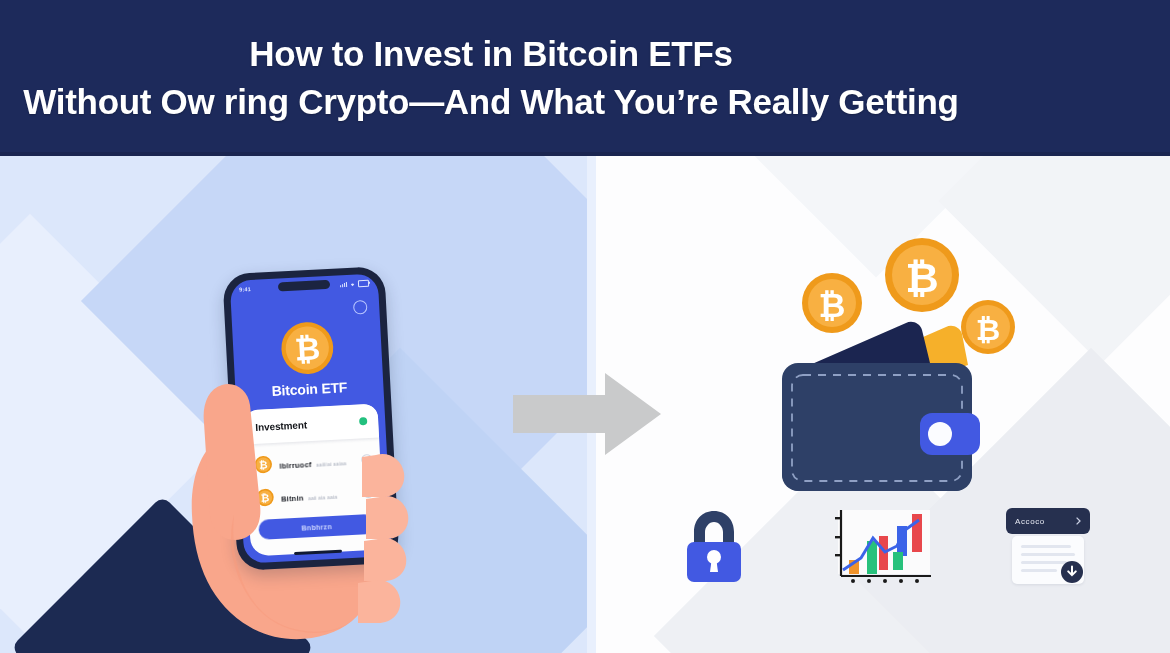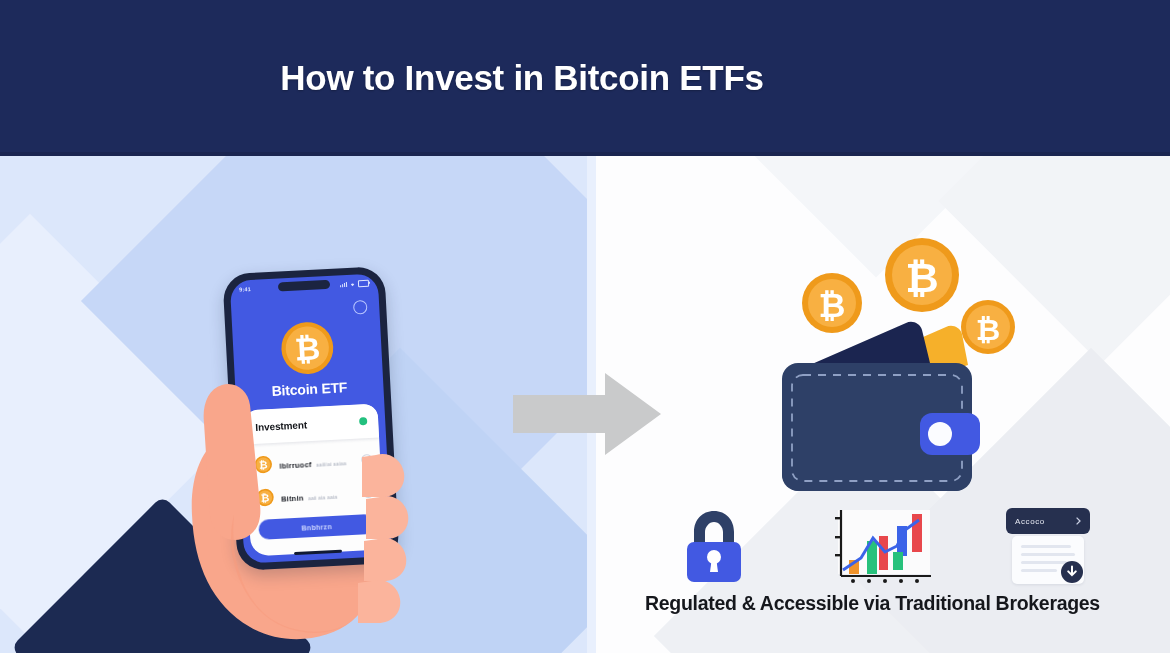--- a/index.html
+++ b/index.html
@@ -29,21 +29,20 @@
   }
   .header-inner {
     position: absolute;
     left: 0; top: 0;
     width: 982px;
     height: 156px;
     display: flex;
     flex-direction: column;
     align-items: center;
     justify-content: center;
-    padding-left: 31px;
   }
   .header-line {
     color: #ffffff;
     font-size: 35px;
     font-weight: bold;
     letter-spacing: -0.3px;
     line-height: 1.38;
     white-space: nowrap;
     text-shadow: 0 1px 2px rgba(0,0,0,0.25);
   }
@@ -365,39 +364,39 @@
   }
 </style>
 </head>
 <body>
 
 <div id="infographic">
 
   <div class="header">
     <div class="header-inner">
       <div class="header-line l1">How to Invest in Bitcoin ETFs</div>
+      <div class="header-line l2">Without Ow ring Crypto—And What You’re Really Getting</div>
     </div>
   </div>
   <div class="header-stripe"></div>
 
   <div class="panel-left">
     <div class="wedge-left"></div>
     <div class="diamond-lg"></div>
     <div class="diamond-lg2"></div>
     <div class="stripe-right-edge"></div>
   </div>
 
   <div class="panel-right">
     <div class="r-diamond-d"></div>
     <div class="r-diamond-c"></div>
     <div class="r-diamond-b"></div>
     <div class="r-diamond-a"></div>
   </div>
 
-  <div class="caption-bottom">Regulated &amp; Accessible via Traditional Brokerages</div>
 
   <svg class="arrow" viewBox="0 0 148 82">
     <path d="M0 22 H92 V0 L148 41 L92 82 V60 H0 Z" fill="#c9cacb"></path>
   </svg>
 
   <div class="phone-wrap">
     <div class="sleeve"></div>
 
     <svg class="hand" viewBox="0 0 330 390" style="z-index:1">
       <path d="M95 170 C70 182 60 215 62 250 C64 300 82 340 120 362 C150 380 195 378 222 356 C236 344 244 326 246 306 L250 210 C250 192 236 180 220 180 L160 182 C140 182 118 160 95 170 Z" fill="#f9a68b"></path>

